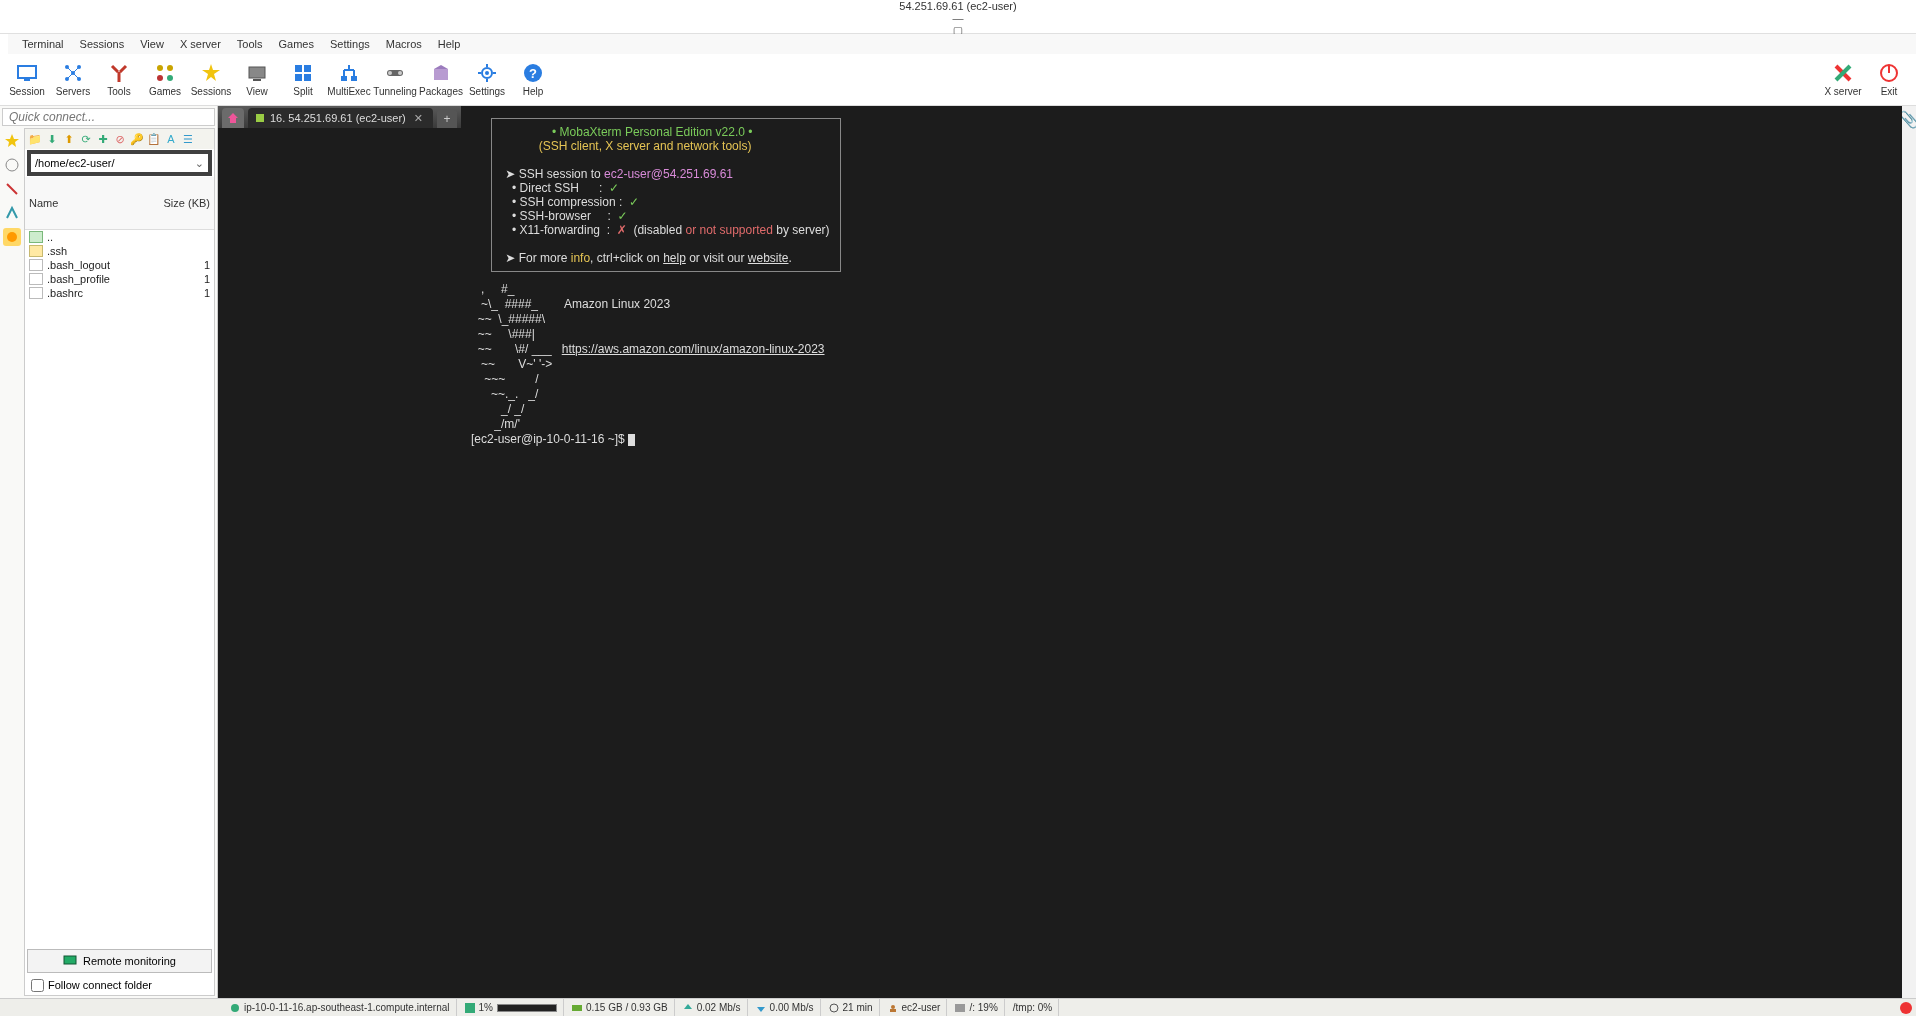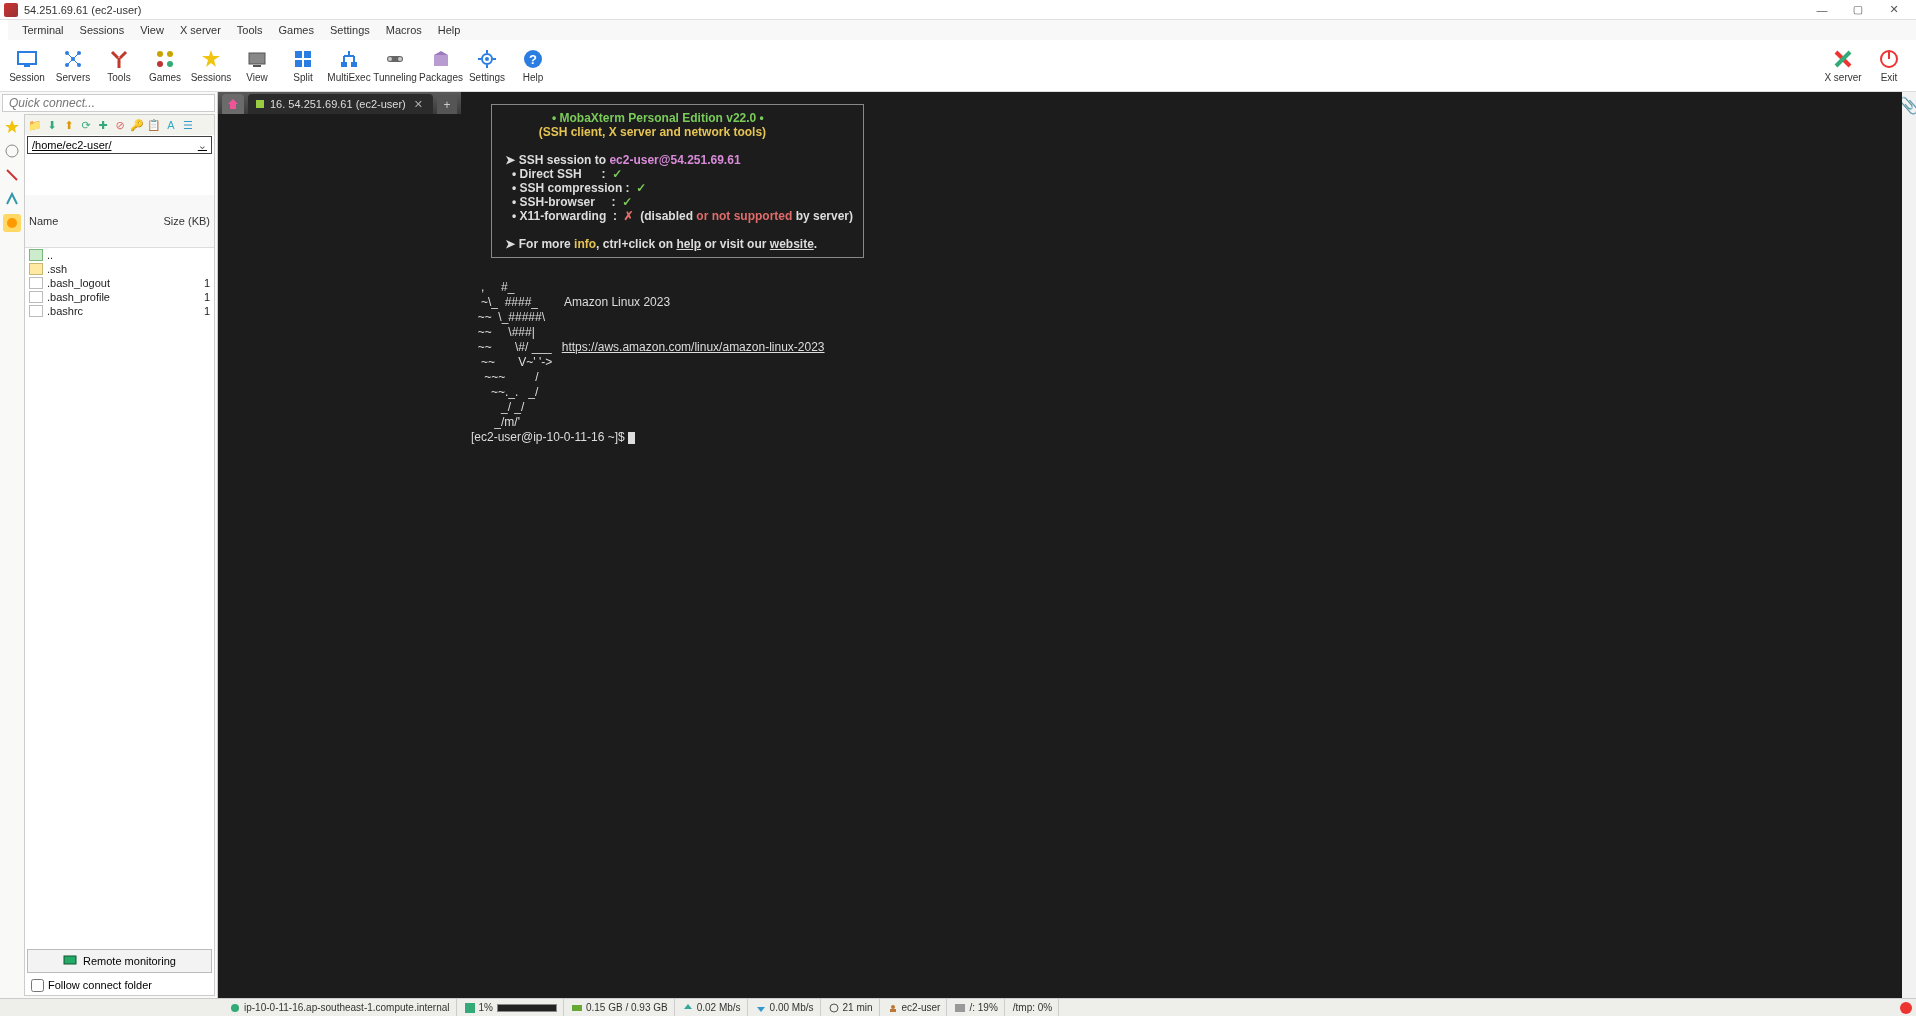--- a/index.html
+++ b/index.html
@@ -1,58 +1,58 @@
 <!DOCTYPE html>
 <html><head>
 <meta charset="utf-8">
 <style>
 * { margin:0; padding:0; box-sizing:border-box; font-family:"Segoe UI",Tahoma,sans-serif; }
 body { width:1916px; height:1016px; background:#fff; overflow:hidden; display:flex; flex-direction:column; }
-.titlebar { height:20px; background:#fff; display:flex; align-items:center; padding:0 4px; font-size:11px; color:#333; border-bottom:1px solid #e0e0e0; }
+.titlebar { height:34px; background:#fff; display:flex; align-items:center; padding:0 4px; font-size:11px; color:#333; border-bottom:1px solid #e0e0e0;flex-direction:column; }
 .titlebar .app-icon { width:14px; height:14px; margin-right:6px; background:linear-gradient(135deg,#c33,#933); border-radius:2px; }
 .titlebar .title { flex:0 0 auto; }
 .titlebar .spacer { flex:1; }
 .titlebar .winbtn { width:36px; height:20px; display:flex; align-items:center; justify-content:center; color:#555; cursor:pointer; }
 .menubar { height:20px; background:#f8f8f8; display:flex; align-items:center; padding:0 6px; font-size:11px; color:#333;margin-left:8px; }
 .menubar .menu-item { padding:2px 8px; cursor:pointer; }
 .toolbar { height:52px; background:#fff; display:flex; align-items:center; padding:2px 4px; border-bottom:1px solid #ddd; }
 .toolbar .tbitem { width:46px; height:48px; display:flex; flex-direction:column; align-items:center; justify-content:center; font-size:10px; color:#333; cursor:pointer; }
 .toolbar .tbicon { width:22px; height:22px; margin-bottom:2px; display:flex; align-items:center; justify-content:center; }
 .toolbar .tbspace { flex:1; }
 .mainrow { flex:1; display:flex; min-height:0; }
 .leftcol { width:218px; display:flex; flex-direction:column; background:#f9f9f7; border-right:1px solid #ccc; }
 .quickconnect { height:18px; background:#fff; border:1px solid #ccc; margin:2px; padding:2px 6px; font-size:12px; color:#888; font-style:italic; }
 .sidetabs { width:24px; display:flex; flex-direction:column; align-items:center; gap:6px; padding-top:4px; }
 .sidetabs .stab { width:18px; height:18px; display:flex; align-items:center; justify-content:center; cursor:pointer; }
 .filepanel-wrap { flex:1; display:flex; }
 .filepanel { flex:1; display:flex; flex-direction:column; background:#fff; border:1px solid #ccc; margin:0 2px 2px 0; }
 .filetoolbar { height:20px; background:#f3f3ee; display:flex; align-items:center; padding:0 2px; gap:1px; }
 .filetoolbar .ftb { width:16px; height:16px; display:flex; align-items:center; justify-content:center; cursor:pointer; font-size:11px; }
-.pathbox { height:18px; border:1px solid #404040; background:#fff; font-size:11px; padding:1px 4px; margin:1px 2px; display:flex; align-items:center; justify-content:space-between;text-decoration:underline; }
-.filehead { display:flex; font-size:11px; color:#333; background:#f8f8f8; border-bottom:1px solid #ddd; padding:20px 4px;margin-top:40px; }
+.pathbox { height:26px; border:4px solid #404040; background:#fff; font-size:11px; padding:1px 4px; margin:1px 2px; display:flex; align-items:center; justify-content:space-between; }
+.filehead { display:flex; font-size:11px; color:#333; background:#f8f8f8; border-bottom:1px solid #ddd; padding:20px 4px; }
 .filehead .col-name { flex:1; }
 .filehead .col-size { width:56px; text-align:right; }
 .filelist { flex:1; overflow:auto; font-size:11px; }
 .filerow { display:flex; padding:1px 4px; align-items:center; cursor:pointer; }
 .filerow .ficon { width:14px; height:12px; margin-right:4px; border:1px solid #c7b96f; background:#ffe9a3; }
 .filerow .ficon.file { background:#fff; border-color:#bbb; }
 .filerow .ficon.up { background:#cdeccd; border-color:#7ab87a; }
 .filerow .fname { flex:1; color:#222; }
 .filerow .fsize { width:56px; text-align:right; color:#222; }
 .remote-mon { height:24px; margin:2px; border:1px solid #bbb; background:#f3f3f3; display:flex; align-items:center; justify-content:center; font-size:11px; gap:6px; cursor:pointer; }
 .followrow { height:20px; display:flex; align-items:center; font-size:11px; padding:0 6px; gap:4px; }
 .termarea { flex:1; display:flex; flex-direction:row; background:#1c1c1c; min-width:0; }
 .tabbar { height:22px; background:linear-gradient(#5a5a5a,#3a3a3a); display:flex; align-items:flex-end; padding:0 4px; }
 .tabbar .hometab { width:22px; height:20px; background:#6b6b6b; border-radius:4px 4px 0 0; margin-right:4px; display:flex; align-items:center; justify-content:center; cursor:pointer; }
 .tabbar .stab2 { height:20px; background:#2b2b2b; color:#ddd; font-size:11px; display:flex; align-items:center; padding:0 8px; border-radius:4px 4px 0 0; gap:6px; cursor:pointer; }
 .tabbar .stab2 .dot { width:8px; height:8px; background:#9c4; }
 .tabbar .stab2 .close { color:#aaa; cursor:pointer; padding:0 2px; }
 .tabbar .plus { width:20px; height:18px; background:#555; margin-left:4px; border-radius:3px 3px 0 0; display:flex; align-items:center; justify-content:center; color:#ccc; cursor:pointer; font-size:12px; }
 .terminal { flex:1; background:#1c1c1c; color:#ddd; font-family:"Consolas","Courier New",monospace; font-size:12px; line-height:14px; padding:8px 10px; white-space:pre; overflow:auto; position:relative; }
-.termbox { border:1px solid #888; padding:6px 10px; margin:4px 0 22px 20px; display:inline-block;font-weight:bold; }
+.termbox { border:1px solid #888; padding:6px 10px; margin:4px 0 10px 20px; display:inline-block; }
 .g { color:#7acb5a; } .y { color:#e5c454; } .m { color:#d98bd9; } .r { color:#e06b6b; } .c { color:#7ad; } .u { text-decoration:underline; color:#ddd; } .w { color:#ddd; }
 .cursor { display:inline-block; width:7px; height:12px; background:#ddd; vertical-align:middle; }
 .rightgutter { width:14px; background:#f2f2f2; display:flex; flex-direction:column; align-items:center; padding-top:4px; }
 .statusbar { height:18px; background:#eeeeea; border-top:1px solid #ccc; display:flex; align-items:center; font-size:10px; color:#333; padding:0 4px; gap:2px; }
 .statusbar .sbox { padding:0 6px; border-right:1px solid #ccc; display:flex; align-items:center; gap:4px; height:100%; }
 .statusbar .sicon { width:10px; height:10px; }
 .statusbar .bar { width:60px; height:8px; border:1px solid #888; background:#222; }
 .statusbar .spacer2 { flex:1; }
 .red-dot { width:12px; height:12px; background:#e33; border-radius:50%; margin-left:4px; }
 svg { display:block; }

